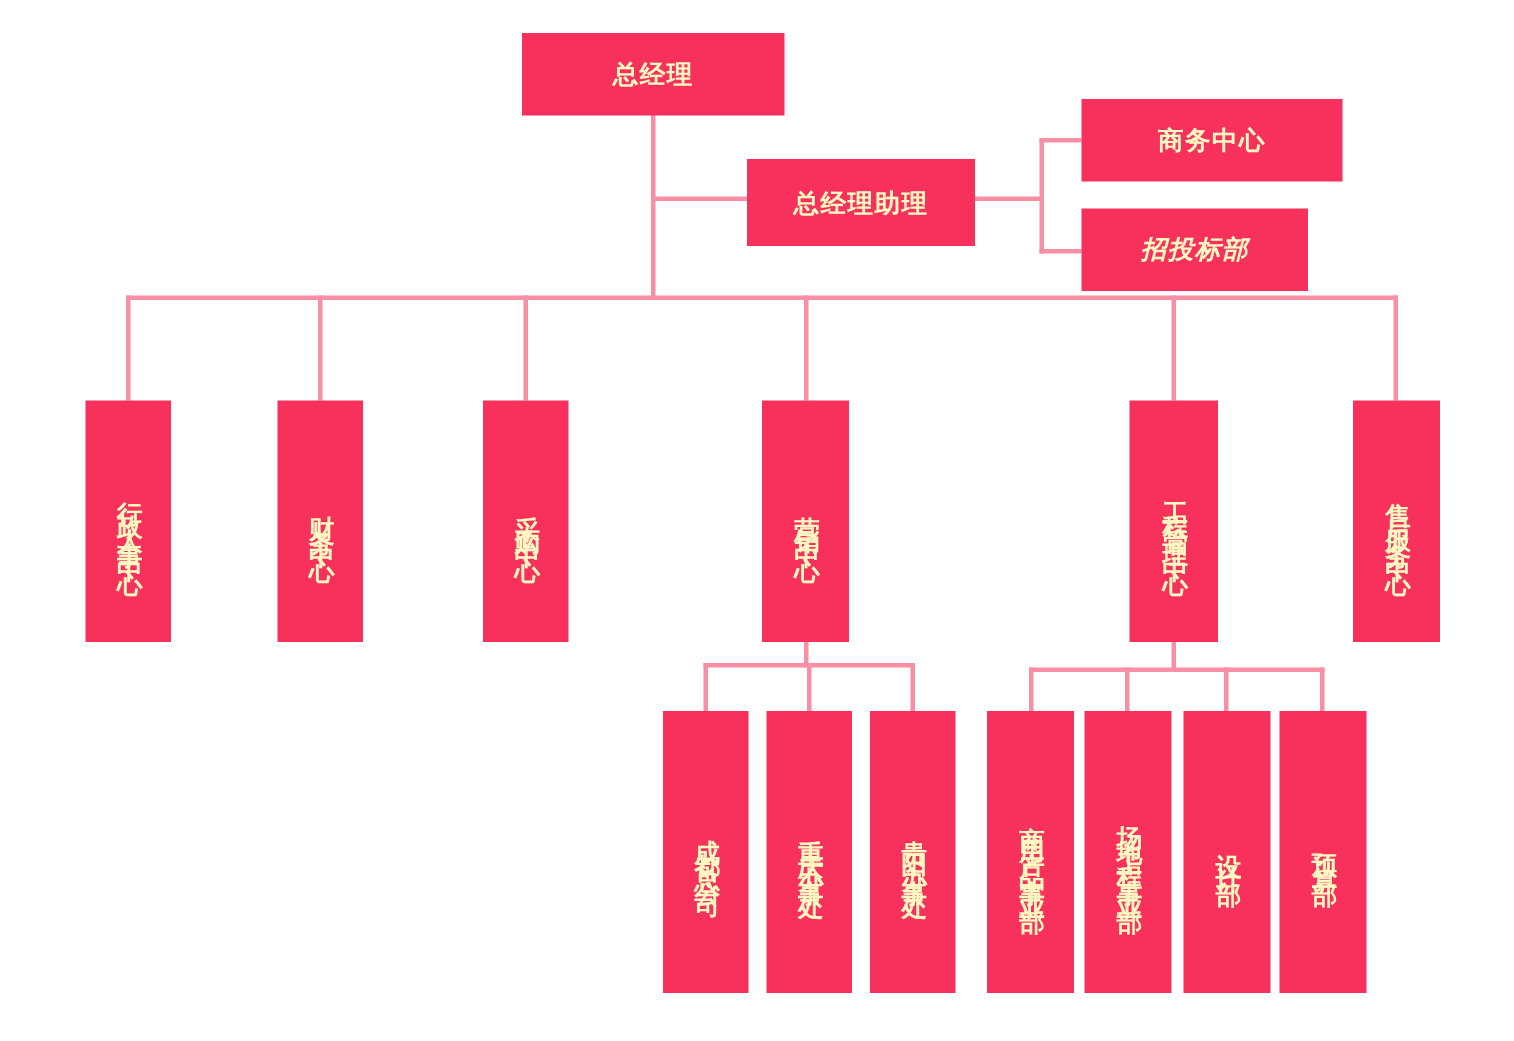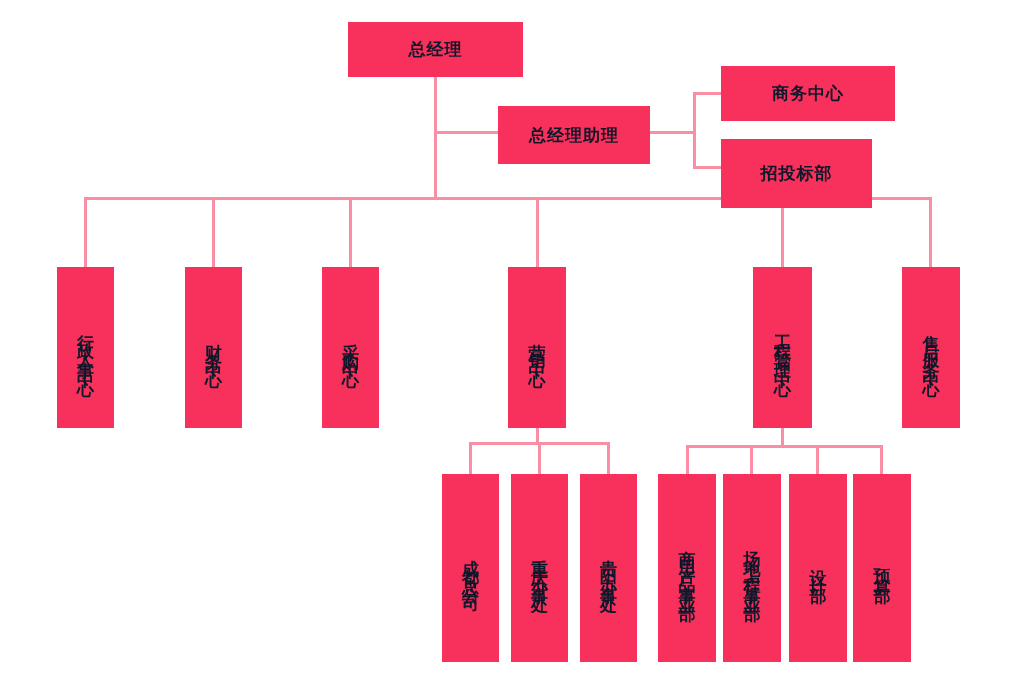--- a/index.html
+++ b/index.html
@@ -15,21 +15,21 @@
     background: #ffffff;
     overflow: hidden;
   }
   .line {
     position: absolute;
     background: #F98FA4;
   }
   .node {
     position: absolute;
     background: #F8315C;
-    color: #0f172a;
+    color: #fef9c3;
     display: flex;
     align-items: center;
     justify-content: center;
     font-weight: bold;
     font-size: 17px;
     box-sizing: border-box;
   }
   .node.h .lbl {
     letter-spacing: 1px;
     white-space: nowrap;
@@ -83,21 +83,21 @@
   <div class="node h" style="left:348px; top:22px; width:175px; height:55px;">
     <span class="lbl">总经理</span>
   </div>
 
   <div class="node h" style="left:498px; top:106px; width:152px; height:58px;">
     <span class="lbl">总经理助理</span>
   </div>
   <div class="node h" style="left:721px; top:66px; width:174px; height:55px;">
     <span class="lbl">商务中心</span>
   </div>
-  <div class="node h" style="left:721px; top:139px; width:151px; height:69px;">
+  <div class="node h" style="left:721px; top:139px; width:151px; height:55px;font-style:italic;">
     <span class="lbl">招投标部</span>
   </div>
 
   <div class="node v" style="left:57px; top:267px; width:57px; height:161px;">
     <span class="lbl">行政人事中心</span>
   </div>
   <div class="node v" style="left:185px; top:267px; width:57px; height:161px;">
     <span class="lbl">财务中心</span>
   </div>
   <div class="node v" style="left:322px; top:267px; width:57px; height:161px;">

